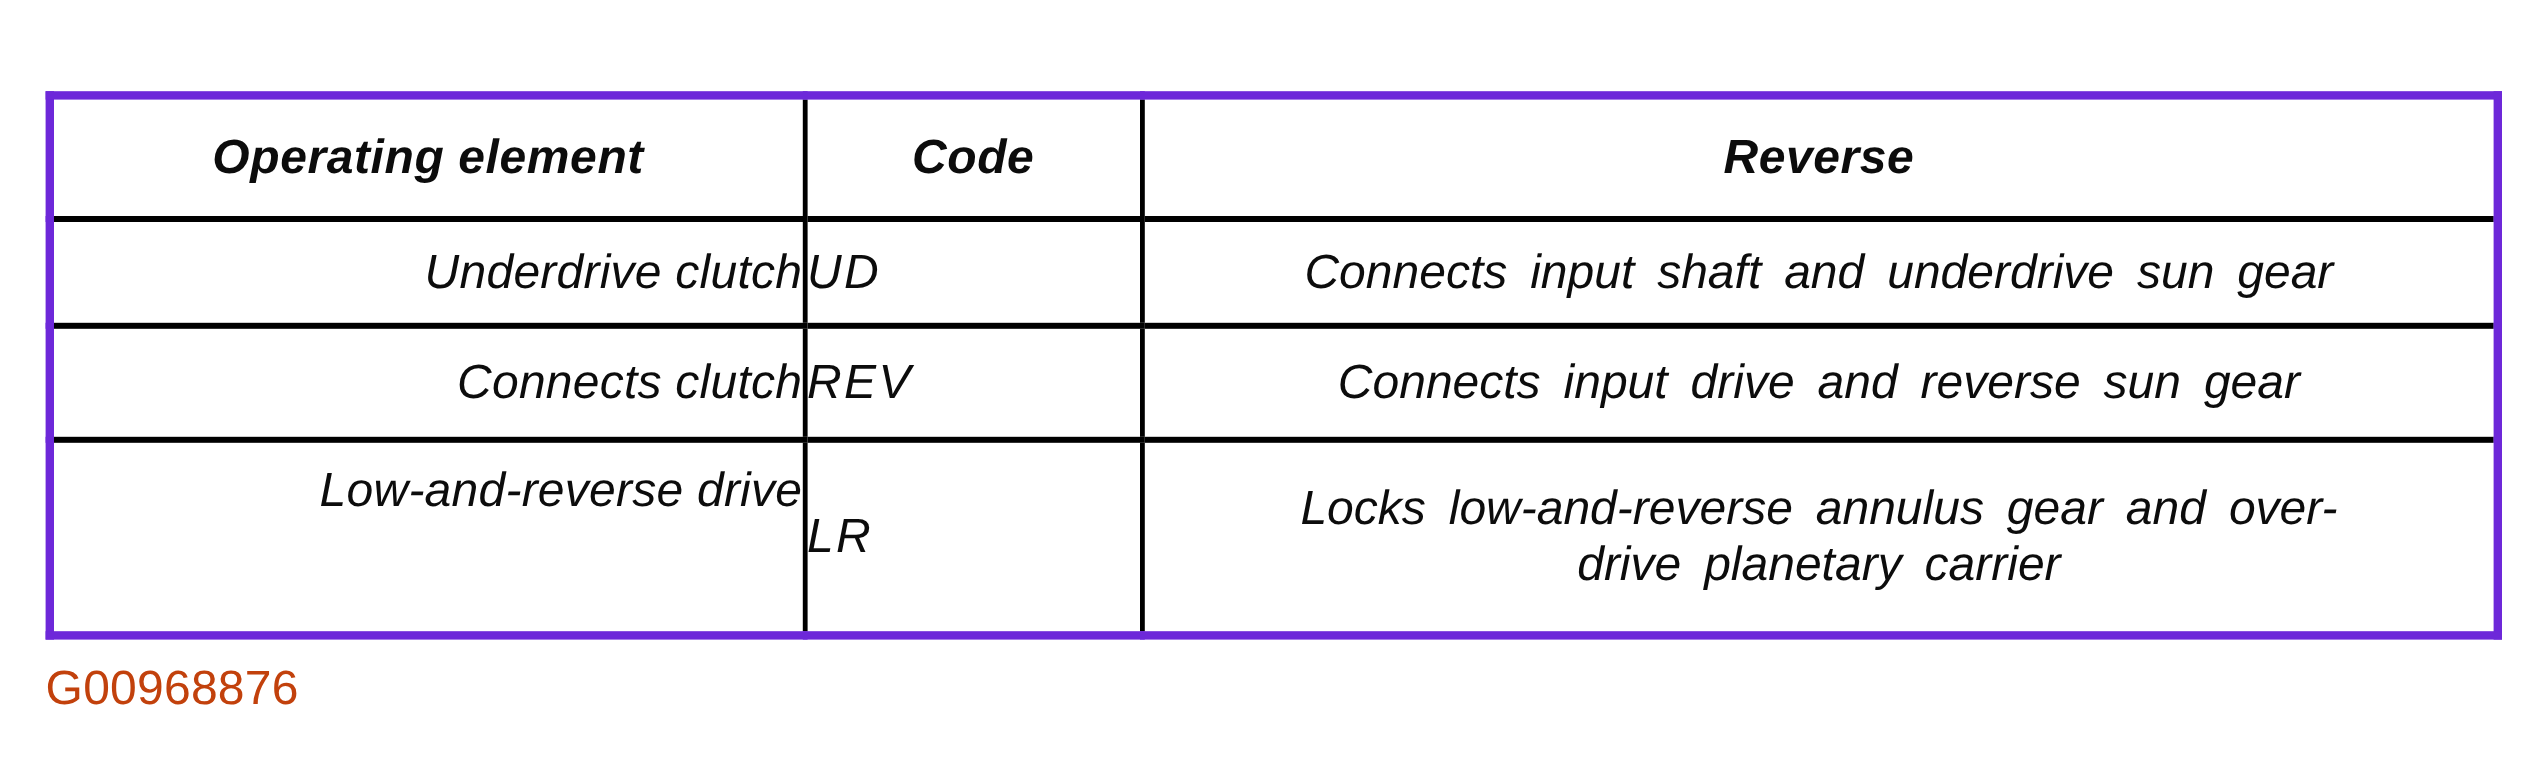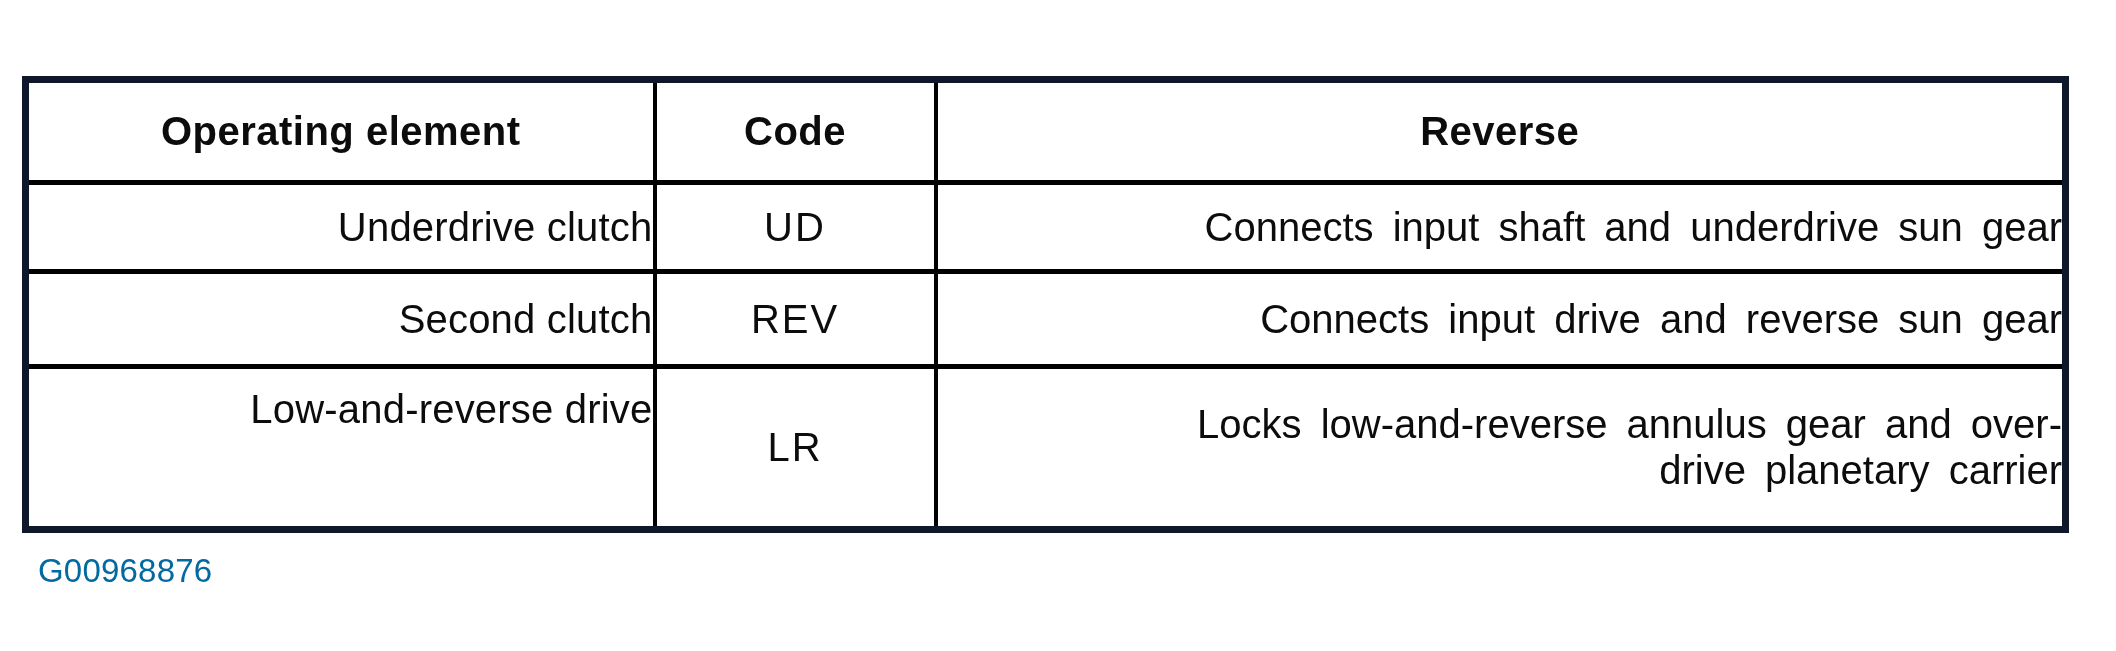--- a/index.html
+++ b/index.html
@@ -11,27 +11,28 @@
     position: relative;
     width: 2116px;
     height: 651px;
     background: #ffffff;
     font-family: "Liberation Sans", "DejaVu Sans", sans-serif;
     color: #0c0c0c;
     overflow: hidden;
   }
   table.op-table {
     position: absolute;
-    left: 22px;
+    left: 38px;
     top: 76px;
     width: 2040px;
     height: 457px;
     border-collapse: collapse;
     table-layout: fixed;
-    border: 7px solid #0f172a;
+    border: 7px solid #6d28d9;
+    font-style: italic;
   }
   table.op-table th,
   table.op-table td {
     border: 4px solid #000000;
     border-top-width: 5px;
     border-bottom-width: 5px;
     padding: 0;
     font-size: 40px;
     vertical-align: middle;
     background: #ffffff;
@@ -41,43 +42,43 @@
     font-weight: bold;
     text-align: center;
     letter-spacing: 0.5px;
   }
   td.col-element {
     text-align: right;
     padding-left: 13px;
     letter-spacing: 0.2px;
   }
   td.col-code {
-    text-align: center;
+    text-align: left;
     letter-spacing: 2px;
   }
   td.col-function {
-    text-align: right;
+    text-align: center;
     padding-left: 20px;
     word-spacing: 8px;
     line-height: 46px;
   }
   td.col-function .cell-text {
     white-space: pre-line;
   }
   tr.row-tall td.col-element {
     vertical-align: top;
     padding-top: 18px;
   }
   .figure-code {
     position: absolute;
     left: 38px;
     top: 552px;
-    font-size: 33px;
+    font-size: 40px;
     letter-spacing: 0.2px;
-    color: #0369a1;
+    color: #c2410c;
   }
 </style>
 </head>
 <body>
 
 <div class="canvas">
 
   <table class="op-table">
     <colgroup>
       <col style="width:629px">
@@ -98,21 +99,21 @@
         <td class="col-code">
           <span class="cell-text">UD</span>
         </td>
         <td class="col-function">
           <span class="cell-text">Connects input shaft and underdrive sun gear</span>
         </td>
       </tr>
 
       <tr style="height:68px">
         <td class="col-element">
-          <span class="cell-text">Second clutch</span>
+          <span class="cell-text">Connects clutch</span>
         </td>
         <td class="col-code">
           <span class="cell-text">REV</span>
         </td>
         <td class="col-function">
           <span class="cell-text">Connects input drive and reverse sun gear</span>
         </td>
       </tr>
 
 

